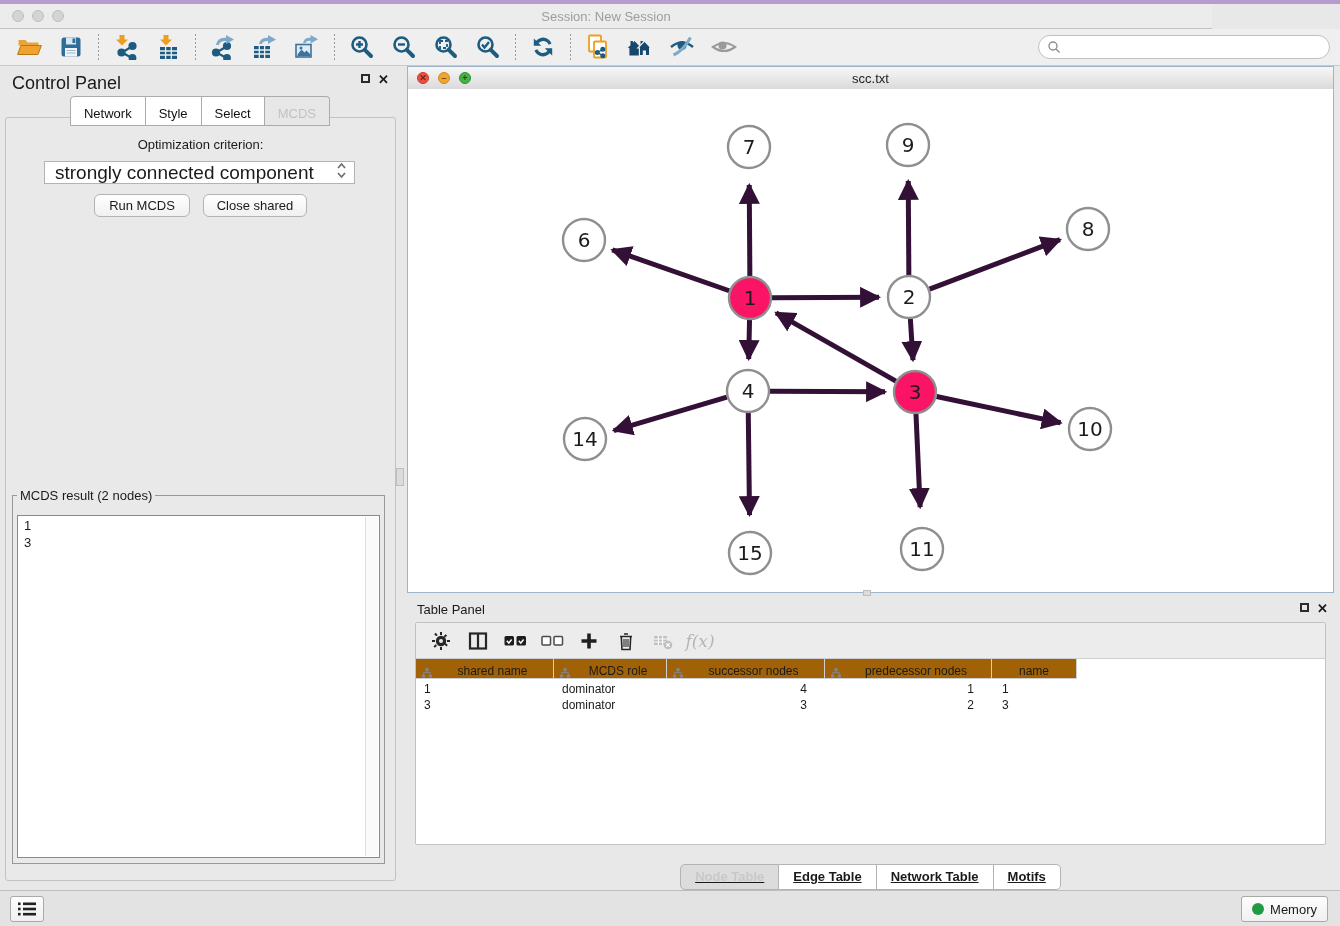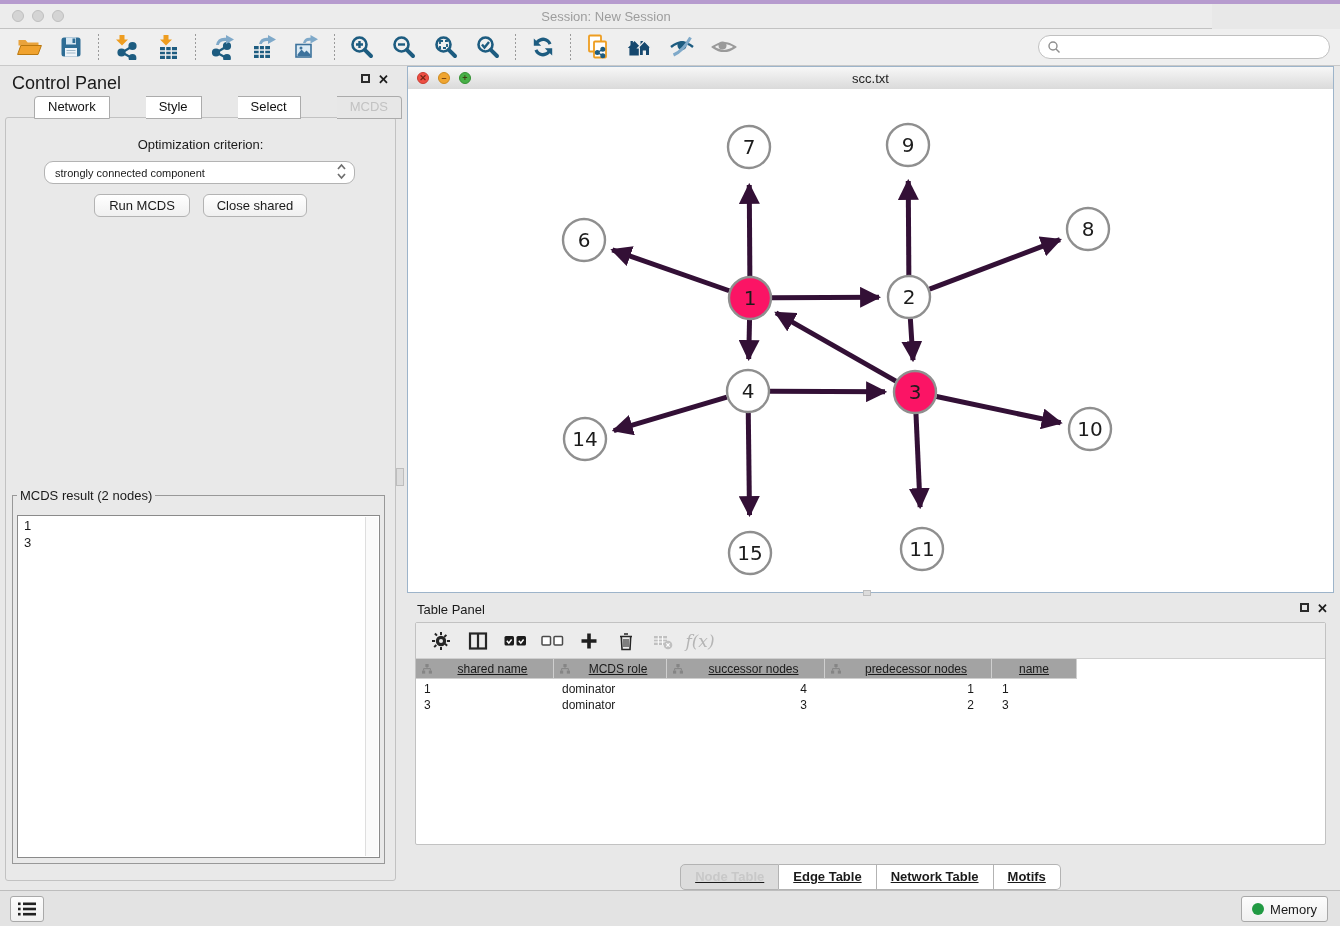--- a/index.html
+++ b/index.html
@@ -24,29 +24,29 @@
           background-image:linear-gradient(#9a9a9a 50%,transparent 50%);background-size:1px 4px;}
   .search-wrap{margin-left:auto;margin-right:10px;width:292px;height:24px;background:#fff;
                border:1px solid #c0c0c0;border-radius:12px;display:flex;align-items:center;padding-left:8px;box-sizing:border-box;}
 
   
   .cp-header{position:absolute;top:66px;left:0;width:400px;height:28px;}
   .cp-title{position:absolute;left:12px;top:7px;font-size:18px;}
   .panel-float{width:9px;height:9px;border:2px solid #2b2b2b;display:inline-block;box-sizing:border-box;}
   .panel-close{font-size:13px;font-weight:bold;color:#1c1c1c;line-height:11px;}
   .cp-tabs{position:absolute;top:96px;left:0;width:400px;display:flex;justify-content:center;z-index:3;}
-  .cp-tab{font-size:13px;padding:2px 13px 4px;background:#fff;border:1px solid #ababab;border-left:none;color:#111;margin-left:36px;}
+  .cp-tab{font-size:13px;padding:9px 13px 4px;background:#fff;border:1px solid #ababab;border-left:none;color:#111;}
   .cp-tab:first-child{border-left:1px solid #ababab;border-radius:4px 0 0 0;}
   .cp-tab.sel{background:#e7e7e7;color:#c2c2c2;border-radius:0 4px 0 0;}
   .cp-panel{position:absolute;top:117px;left:5px;width:389px;height:762px;background:#e9e9e9;
             border:1px solid #c2c2c2;border-radius:3px;}
   .opt-label{position:absolute;top:19px;left:0;width:100%;text-align:center;font-size:13px;}
   .criterion{position:absolute;top:43px;left:38px;width:311px;height:23px;background:#fff;
-             border:1px solid #b3b3b3;border-radius:9px;display:flex;align-items:center;
-             padding:0 8px 0 10px;box-sizing:border-box;font-size:11px;}
+             border:1px solid #b3b3b3;border-radius:0;display:flex;align-items:center;
+             padding:0 8px 0 10px;box-sizing:border-box;font-size:19px;}
   .criterion .stepper{margin-left:auto;}
   .cp-btn{position:absolute;top:76px;height:23px;background:linear-gradient(#ffffff,#f0f0f0);
           border:1px solid #b3b3b3;border-radius:6px;font-size:13px;display:flex;
           align-items:center;justify-content:center;box-sizing:border-box;}
   .mcds-fieldset{position:absolute;left:6px;top:370px;width:373px;height:376px;margin:0;padding:0;
                  border:1px solid #989898;background:#e9e9e9;box-sizing:border-box;}
   .mcds-fieldset legend{font-size:13px;margin-left:4px;padding:0 3px;}
   .result-area{position:absolute;left:4px;right:4px;top:12px;bottom:5px;background:#fff;
                border:1px solid #8a8a8a;font-size:13px;line-height:17px;padding:1px 6px;}
   .result-scroll{position:absolute;top:1px;bottom:1px;right:1px;width:12px;background:#fafafa;
@@ -73,22 +73,22 @@
   
   .table-panel{position:absolute;left:407px;top:596px;width:927px;height:294px;}
   .tp-title{position:absolute;left:10px;top:6px;font-size:13px;}
   .tp-box{position:absolute;left:8px;top:26px;width:911px;height:223px;background:#fff;
           border:1px solid #c2c2c2;border-radius:2px;box-sizing:border-box;}
   .tp-toolbar{position:absolute;top:0;left:0;right:0;height:36px;background:#ececec;
               border-bottom:1px solid #cfcfcf;display:flex;align-items:center;padding-left:12px;box-sizing:border-box;}
   .tpt-btn{width:26px;height:24px;display:flex;align-items:center;justify-content:center;margin-right:11px;flex:0 0 auto;}
   .fx-label{font-family:"DejaVu Serif",serif;font-style:italic;font-size:17px;color:#b5b5b5;}
   .tbl-header{position:absolute;top:36px;left:0;height:20px;display:flex;}
-  .th-cell{background:#a3a3a3;border-right:1px solid #cfcfcf;border-bottom:1px solid #cfcfcf;
-           display:flex;align-items:center;font-size:12px;box-sizing:border-box;text-decoration:underline;}
+  .th-cell{background:#a16207;border-right:1px solid #cfcfcf;border-bottom:1px solid #cfcfcf;
+           display:flex;align-items:flex-end;font-size:12px;box-sizing:border-box;}
   .th-cell .lbl{flex:1;text-align:center;}
   .th-icon{margin-left:6px;flex:0 0 auto;display:inline-flex;}
   .tbl-row{position:absolute;left:0;height:16px;display:flex;font-size:12px;}
   .td{box-sizing:border-box;display:flex;align-items:center;}
   .td.l{padding-left:8px;}
   .td.r{justify-content:flex-end;padding-right:18px;}
   .td.n{padding-left:10px;}
   .c0{width:138px;} .c1{width:113px;} .c2{width:158px;} .c3{width:167px;} .c4{width:85px;}
   .tp-tabs{position:absolute;left:0;right:0;top:268px;display:flex;justify-content:center;text-decoration:underline;}
   .tp-tab{font-size:13px;font-weight:bold;padding:4px 14px 5px;background:#fff;color:#1a1a1a;

